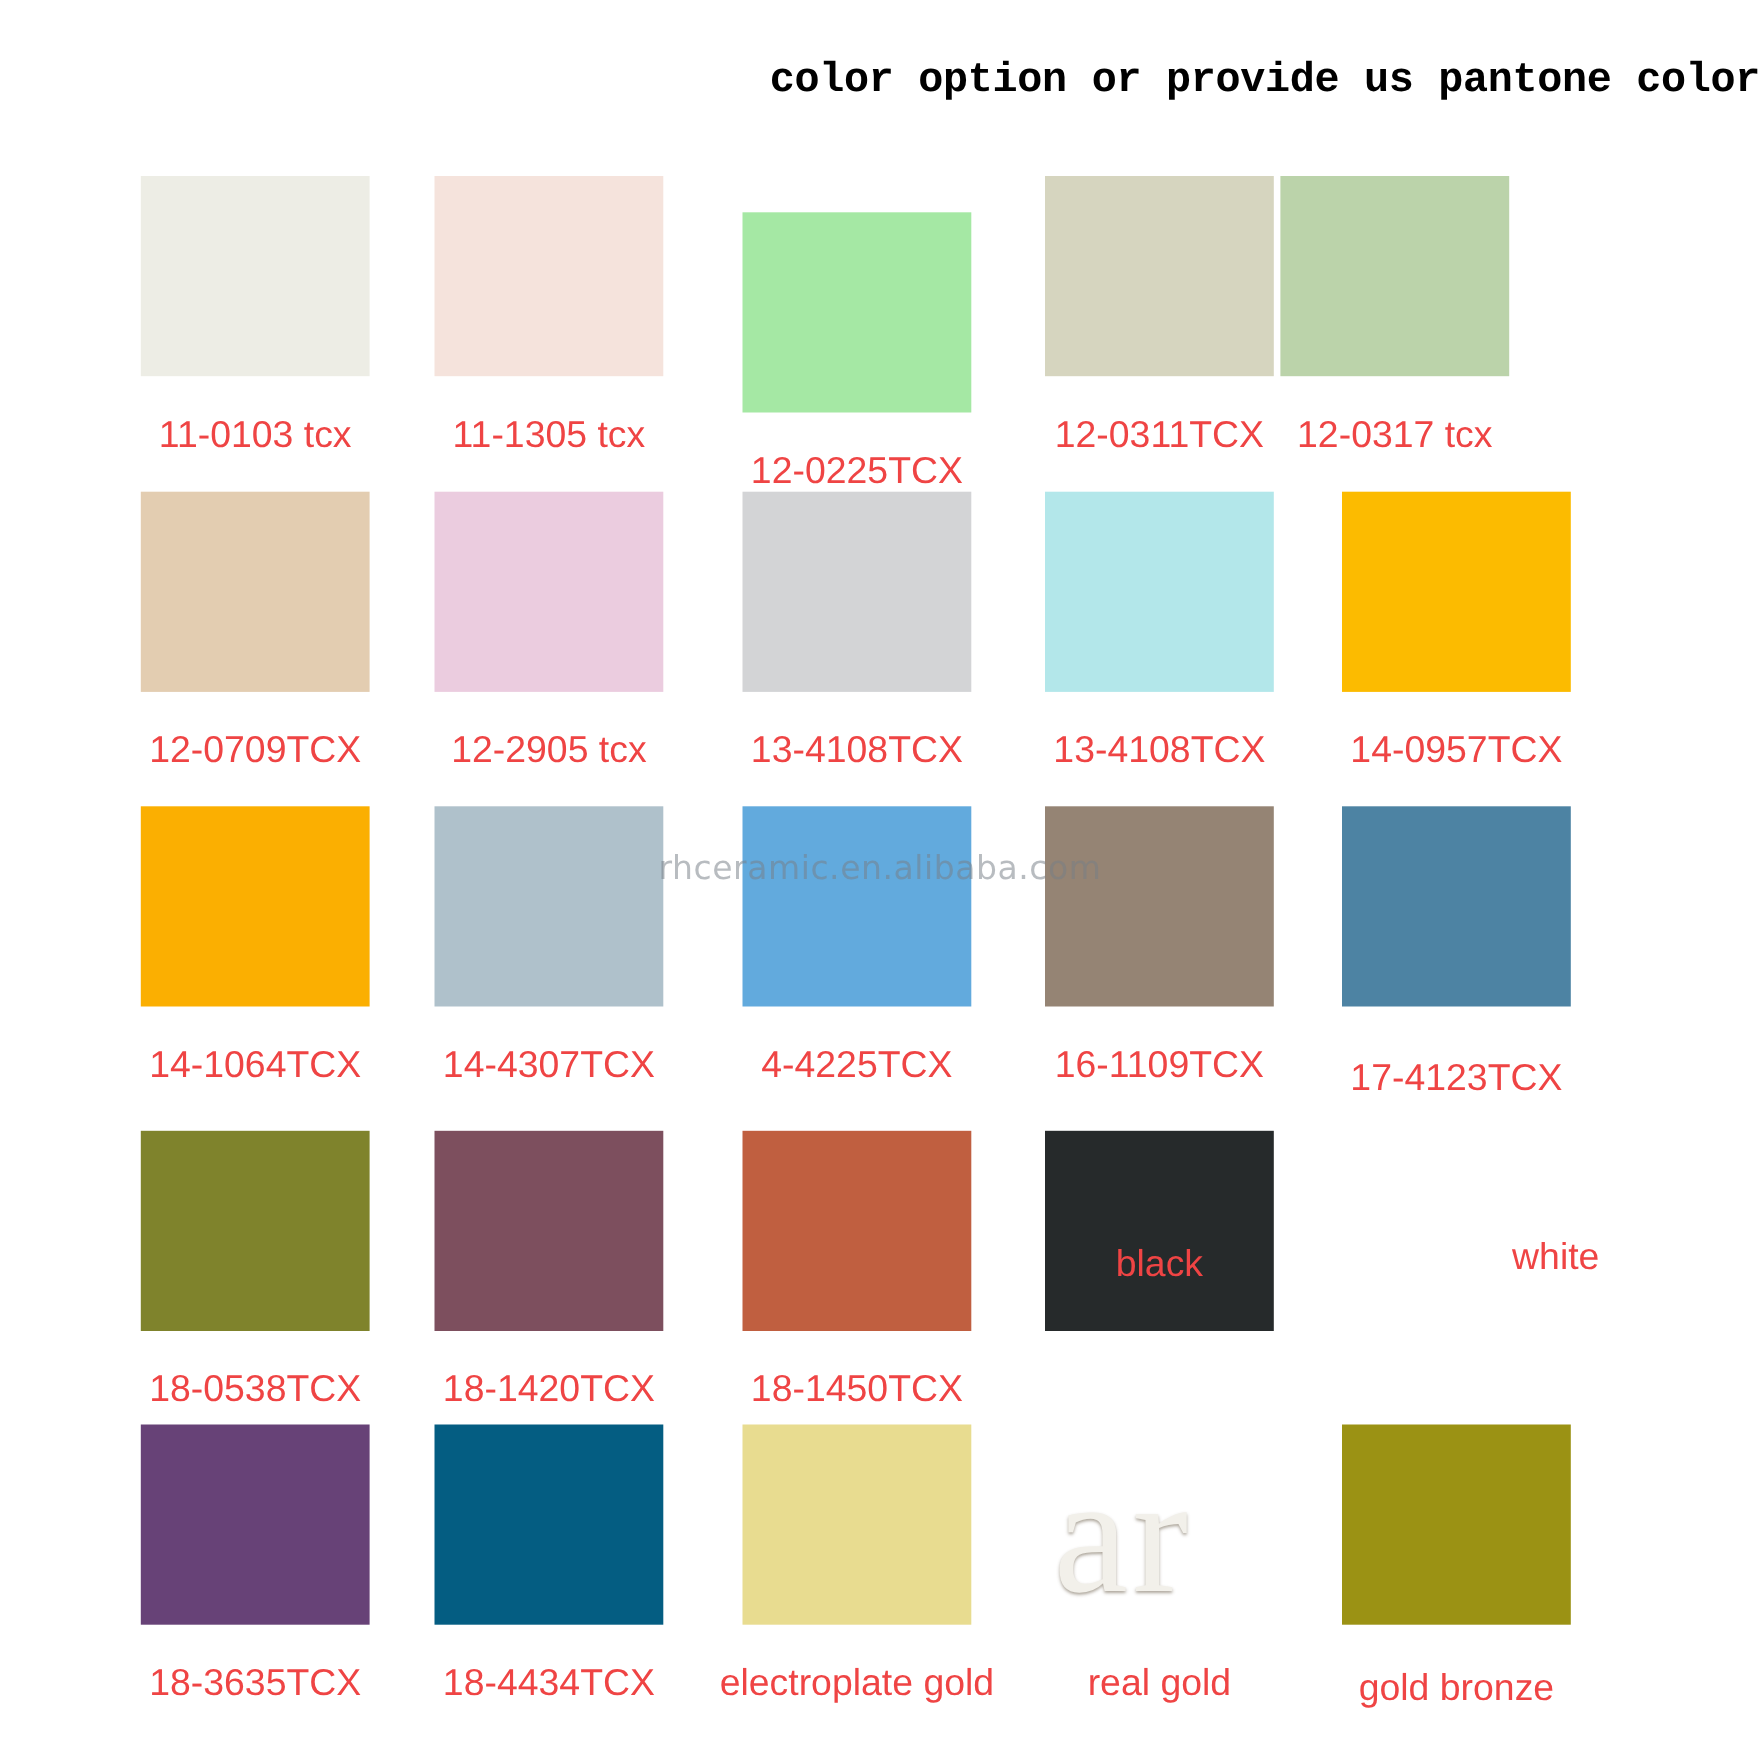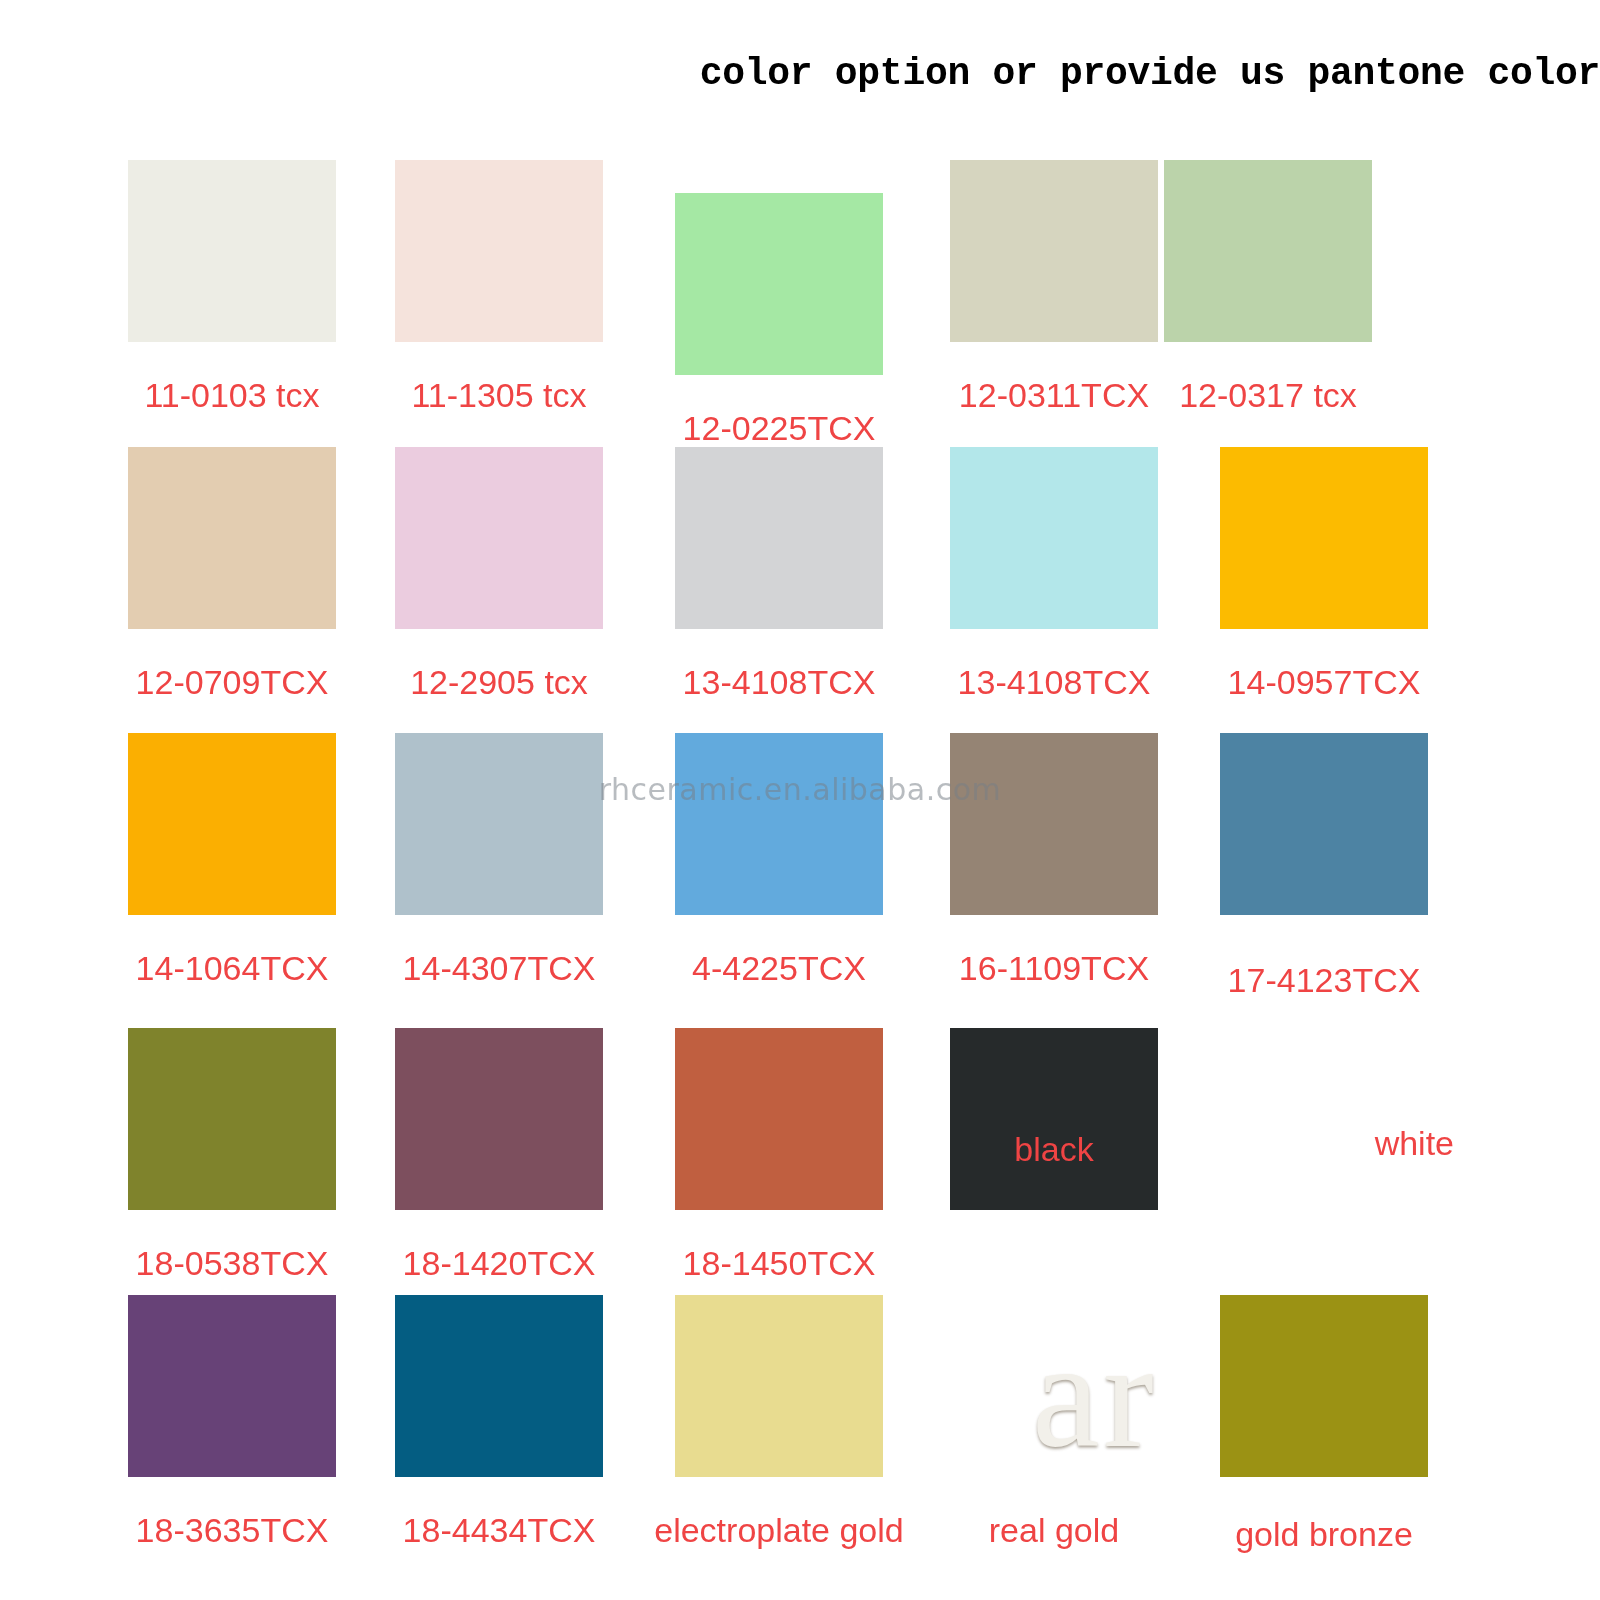--- a/index.html
+++ b/index.html
@@ -46,21 +46,20 @@
     position: absolute;
     width: 208px;
   }
 
   .swatch-box {
     width: 208px;
     height: 182px;
     background: #ffffff;
     position: relative;
     overflow: hidden;
-    text-align: right;
   }
 
   .swatch-label {
     position: absolute;
     left: -26px;
     width: 260px;
     text-align: center;
     font-size: 34px;
     font-weight: 400;
     color: #ef4444;

